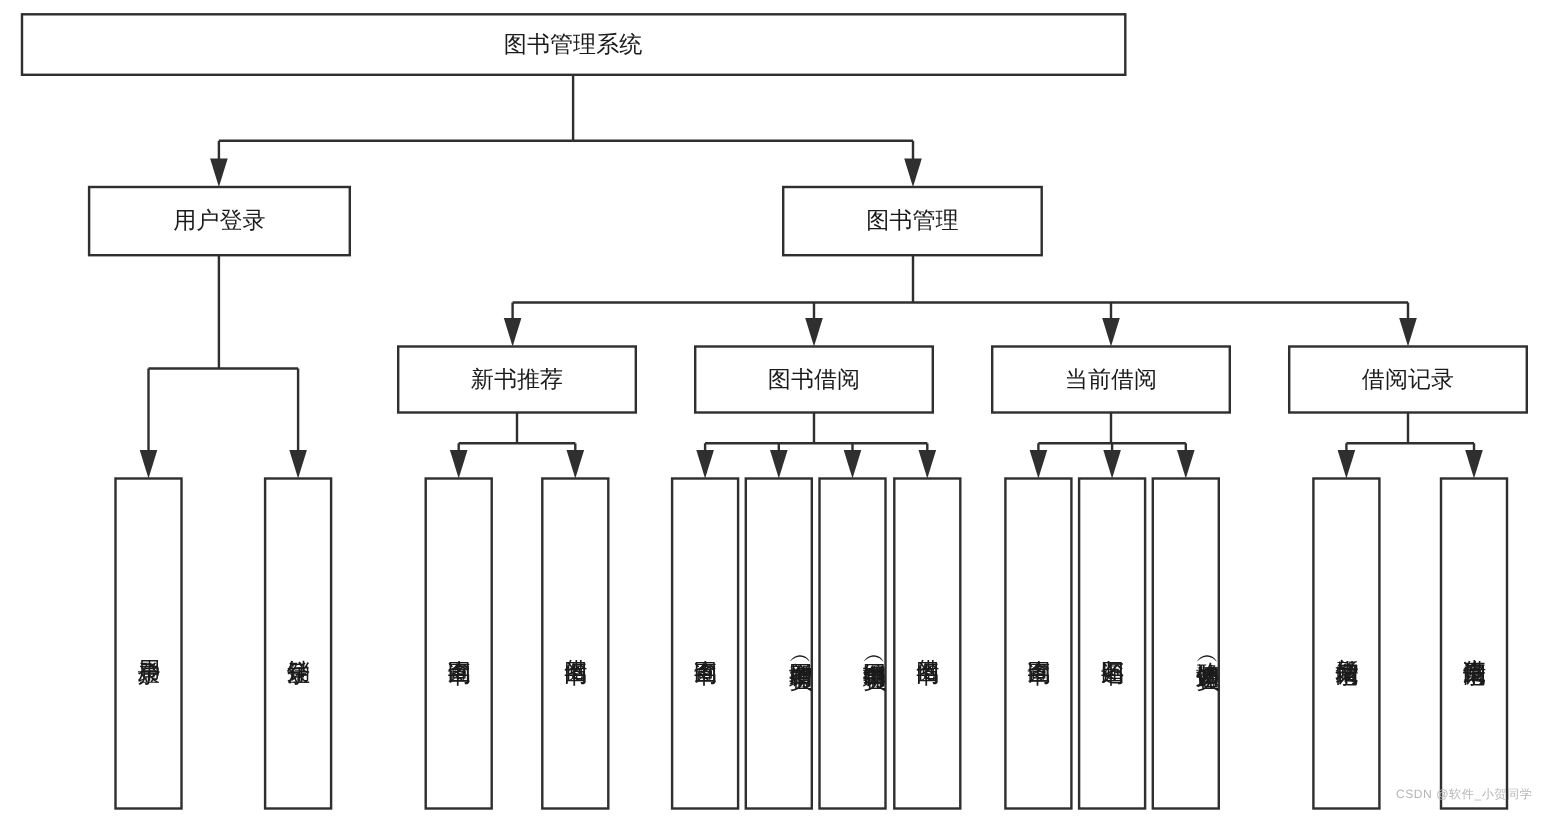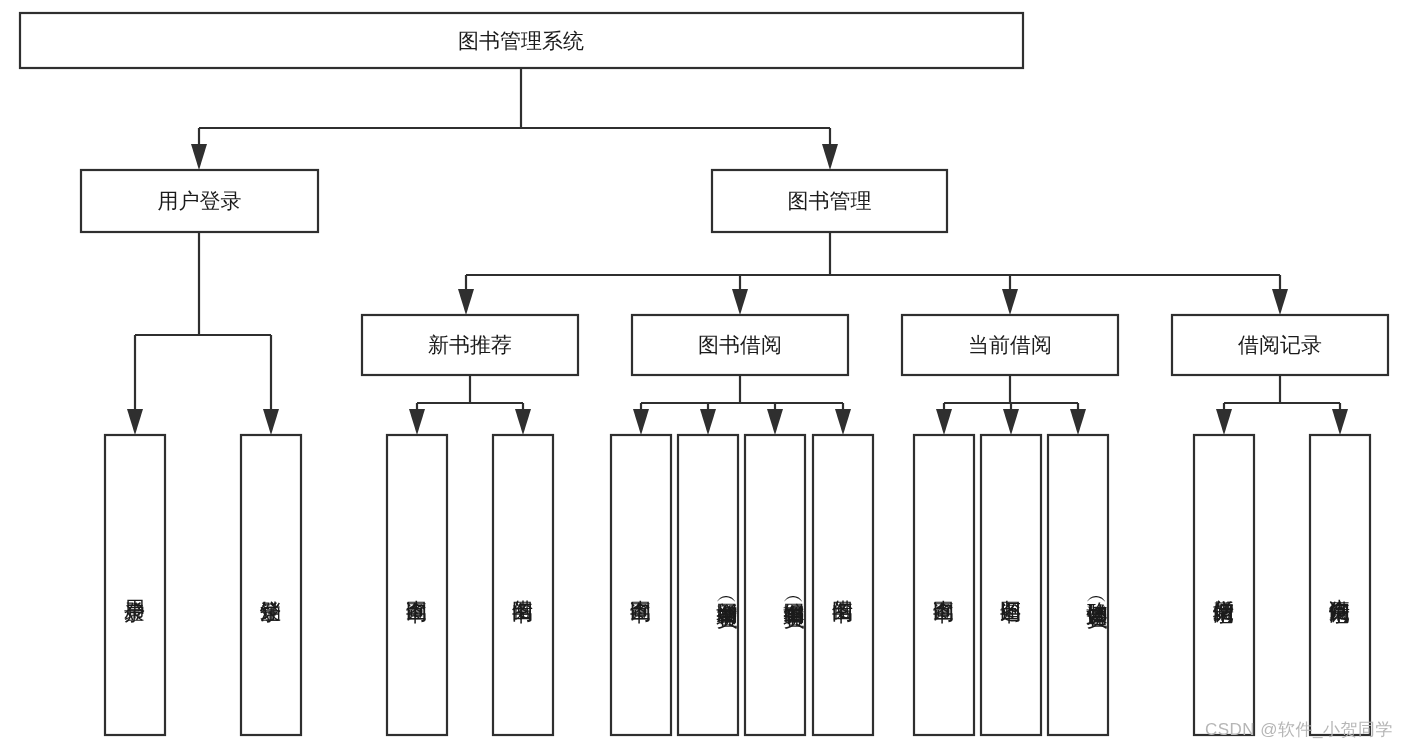--- a/index.html
+++ b/index.html
@@ -63,23 +63,23 @@
     display: flex;
     align-items: center;
     justify-content: center;
     text-align: center;
     pointer-events: none;
     white-space: nowrap;
   }
   .watermark {
     position: absolute;
     right: 12px;
-    bottom: 6px;
-    font-family: "Liberation Sans", "DejaVu Sans", sans-serif;
-    font-size: 17px;
+    bottom: 18px;
+    font-family: "Liberation Sans", "DejaVu Sans", sans-serif;
+    font-size: 11px;
     color: #b6b6b6;
     letter-spacing: 0.5px;
     white-space: nowrap;
   }
 </style>
 </head>
 <body>
 
 <div id="diagram-root">
 

